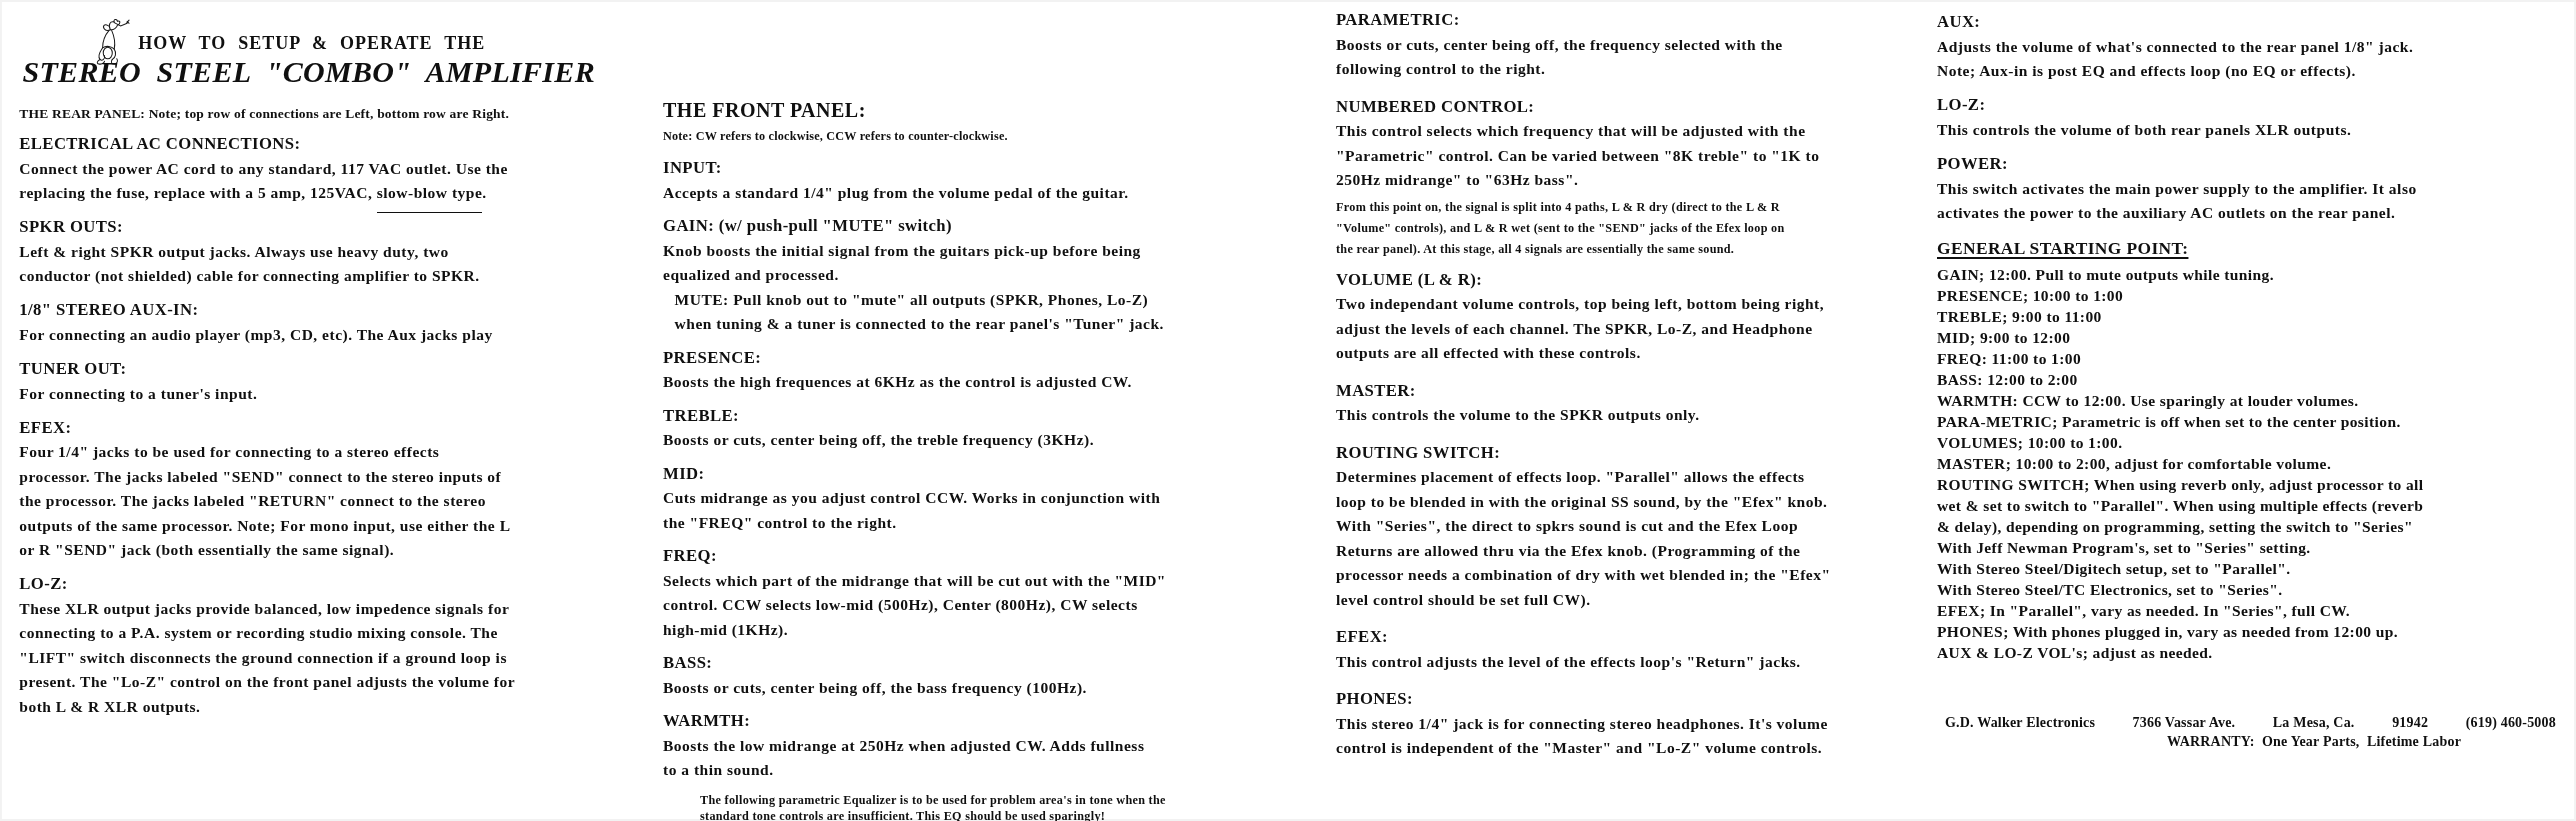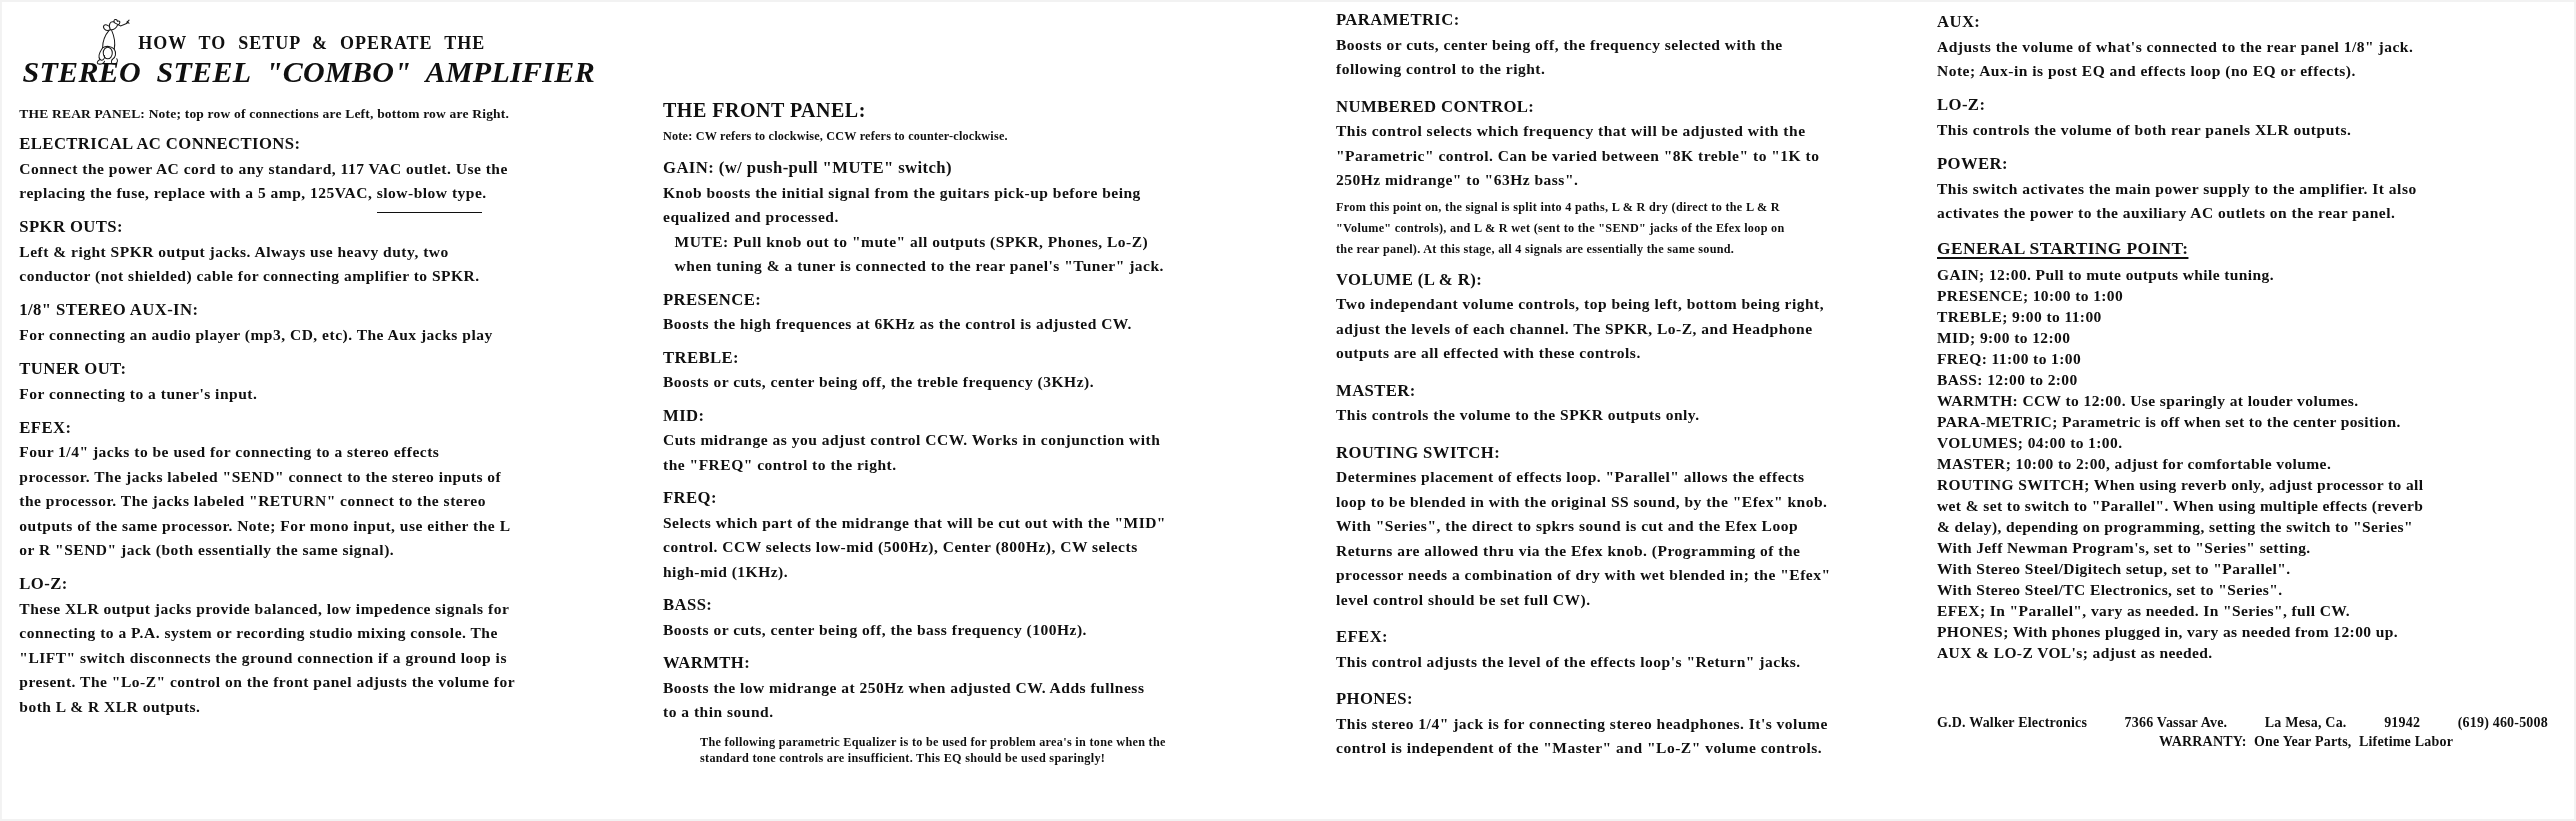--- a/index.html
+++ b/index.html
@@ -38,21 +38,21 @@
   #col3-inner { position:absolute; left:0; top:8px; width:586px; }
   #col3-inner .sec { margin-bottom:13px; }
   #split-note { margin-top:-9px; margin-bottom:8.4px; }
 
   
   #col4-inner { position:absolute; left:0; top:10.3px; width:628px; }
   #col4-inner .sec { margin-bottom:9.7px; }
   #gsp-h { font-size:17.4px; line-height:26px; letter-spacing:0.4px; text-decoration:underline;
            text-underline-offset:3.2px; text-decoration-thickness:1.9px; margin-bottom:2.6px; }
   .li { font-size:15.5px; line-height:21px; letter-spacing:0.4px; }
-  #footer { margin-top:50px; }
+  #footer { margin-top:50px;margin-left:8px; }
   #address-row { display:flex; justify-content:space-between; width:611px;
                  font-size:14px; line-height:19.3px; letter-spacing:0.2px; }
   #warranty { font-size:14px; line-height:20.6px; padding-left:222px; white-space:pre; letter-spacing:0.2px; }
 
   .ul { border-bottom:1.9px solid #101010; padding-bottom:11px; }
   svg path, svg circle, svg ellipse { fill:none; stroke:#1a1a1a; stroke-width:1.6; stroke-linecap:round; }
 </style>
 </head>
 <body>
 
@@ -110,20 +110,24 @@
     </div>
   </div>
 </div>
 
 <div class="col" id="col2">
   <div id="col2-inner">
     <div id="front-panel-h">THE FRONT PANEL:</div>
     <div id="cw-note">Note: CW refers to clockwise, CCW refers to counter-clockwise.</div>
 
     <div class="sec">
+      <div class="h">INPUT:</div>
+      <div class="ln">Accepts a standard 1/4" plug from the volume pedal of the guitar.</div>
+    </div>
+    <div class="sec">
       <div class="h">GAIN: (w/ push-pull "MUTE" switch)</div>
       <div class="ln">Knob boosts the initial signal from the guitars pick-up before being</div>
       <div class="ln">equalized and processed.</div>
       <div class="ln ind">MUTE: Pull knob out to "mute" all outputs (SPKR, Phones, Lo-Z)</div>
       <div class="ln ind">when tuning &amp; a tuner is connected to the rear panel's "Tuner" jack.</div>
     </div>
     <div class="sec">
       <div class="h">PRESENCE:</div>
       <div class="ln">Boosts the high frequences at 6KHz as the control is adjusted CW.</div>
     </div>
@@ -227,21 +231,21 @@
     <div>
       <div id="gsp-h">GENERAL STARTING POINT:</div>
       <div class="li">GAIN; 12:00. Pull to mute outputs while tuning.</div>
       <div class="li">PRESENCE; 10:00 to 1:00</div>
       <div class="li">TREBLE; 9:00 to 11:00</div>
       <div class="li">MID; 9:00 to 12:00</div>
       <div class="li">FREQ: 11:00 to 1:00</div>
       <div class="li">BASS: 12:00 to 2:00</div>
       <div class="li">WARMTH: CCW to 12:00. Use sparingly at louder volumes.</div>
       <div class="li">PARA-METRIC; Parametric is off when set to the center position.</div>
-      <div class="li">VOLUMES; 04:00 to 1:00.</div>
+      <div class="li">VOLUMES; 10:00 to 1:00.</div>
       <div class="li">MASTER; 10:00 to 2:00, adjust for comfortable volume.</div>
       <div class="li">ROUTING SWITCH; When using reverb only, adjust processor to all</div>
       <div class="li">wet &amp; set to switch to "Parallel". When using multiple effects (reverb</div>
       <div class="li">&amp; delay), depending on programming, setting the switch to "Series"</div>
       <div class="li">With Jeff Newman Program's, set to "Series" setting.</div>
       <div class="li">With Stereo Steel/Digitech setup, set to "Parallel".</div>
       <div class="li">With Stereo Steel/TC Electronics, set to "Series".</div>
       <div class="li">EFEX; In "Parallel", vary as needed. In "Series", full CW.</div>
       <div class="li">PHONES; With phones plugged in, vary as needed from 12:00 up.</div>
       <div class="li">AUX &amp; LO-Z VOL's; adjust as needed.</div>

